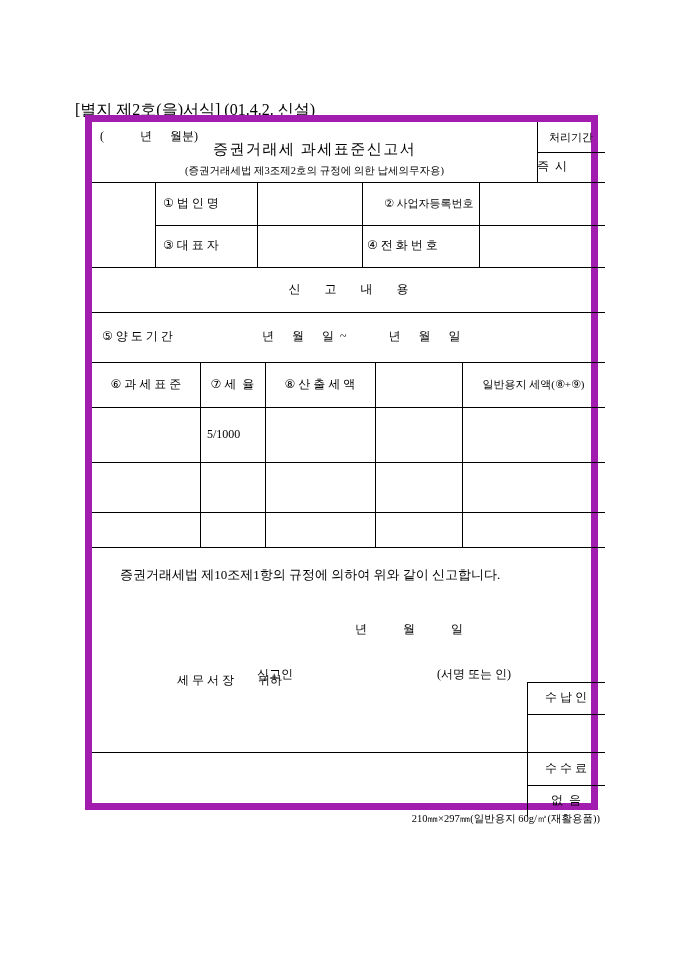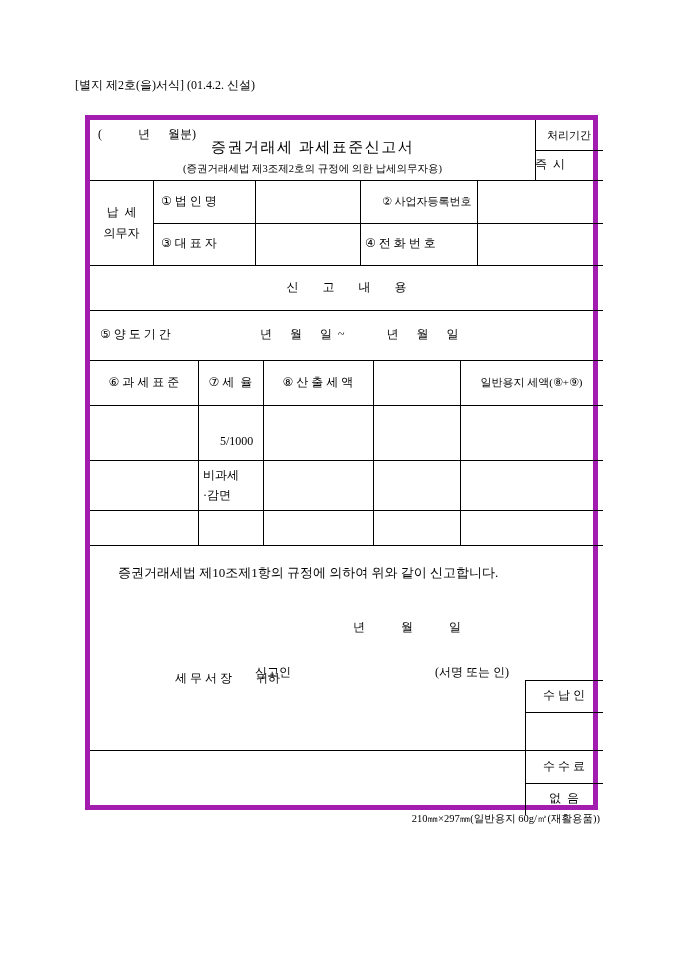--- a/index.html
+++ b/index.html
@@ -3,23 +3,23 @@
 <meta charset="utf-8">
 <style>
   * { margin:0; padding:0; box-sizing:border-box; }
   html,body { background:#ffffff; }
   body {
     width:680px; height:962px;
     font-family:"Liberation Serif","DejaVu Serif","DejaVu Sans",serif;
     color:#000;
   }
   .page { position:relative; width:680px; height:962px; background:#fff; overflow:hidden; }
-  .toplabel { position:absolute; left:75px; top:77px; font-size:12px; white-space:pre; }
+  .toplabel { position:absolute; left:75px; top:100px; font-size:16px; white-space:pre; }
   .footnote { position:absolute; right:80px; top:812px; font-size:10.5px; white-space:pre; }
-  .tbl { position:absolute; left:85px; top:115px; width:513px; height:695px; border:5px solid #a21caf; }
+  .tbl { position:absolute; left:85px; top:115px; width:513px; height:695px; border:7px solid #a21caf; }
   .hl { position:absolute; height:1px; background:#000; }
   .vl { position:absolute; width:1px; background:#000; }
   .cell { position:absolute; display:flex; align-items:center; font-size:12px; white-space:pre; line-height:1.15; }
   .center { justify-content:center; text-align:center; }
   .col { flex-direction:column; justify-content:center; }
   .title { font-size:15px; letter-spacing:1.5px; }
   .sub { font-size:10.5px; }
   .small { font-size:11px; }
 </style>
 </head>
@@ -55,54 +55,46 @@
     <div class="vl" style="left:283px;top:240px;height:185px"></div>
     <div class="vl" style="left:370px;top:240px;height:185px"></div>
     <div class="vl" style="left:435px;top:560px;height:135px"></div>
 
     <div class="cell" style="left:8px;top:5px;height:20px">(            년      월분)</div>
     <div class="cell center title" style="left:0;top:17px;width:445px;height:22px">증권거래세 과세표준신고서</div>
     <div class="cell center sub" style="left:0;top:41px;width:445px;height:16px">(증권거래세법 제3조제2호의 규정에 의한 납세의무자용)</div>
     <div class="cell center small" style="left:445px;top:0;width:68px;height:30px">처리기간</div>
     <div class="cell center" style="left:426px;top:30px;width:68px;height:30px">즉  시</div>
 
-    <div class="cell center col" style="left:0;top:60px;width:63px;height:85px;line-height:21px">
-      <span>납  세</span>
-      <span>의무자</span>
-    </div>
     <div class="cell" style="left:63px;top:60px;width:102px;height:43px;padding-left:8px">① 법 인 명</div>
     <div class="cell" style="left:165px;top:60px;width:105px;height:43px"></div>
     <div class="cell small" style="left:270px;top:60px;width:117px;height:43px;padding-left:22px">② 사업자등록번호</div>
     <div class="cell" style="left:387px;top:60px;width:126px;height:43px"></div>
     <div class="cell" style="left:63px;top:103px;width:102px;height:42px;padding-left:8px">③ 대 표 자</div>
     <div class="cell" style="left:165px;top:103px;width:105px;height:42px"></div>
     <div class="cell" style="left:270px;top:103px;width:117px;height:42px;padding-left:5px">④ 전 화 번 호</div>
     <div class="cell" style="left:387px;top:103px;width:126px;height:42px"></div>
 
     <div class="cell center" style="left:0;top:145px;width:513px;height:45px">신        고        내        용</div>
 
     <div class="cell" style="left:10px;top:190px;height:50px">⑤ 양 도 기 간</div>
     <div class="cell" style="left:170px;top:190px;height:50px">년      월      일  ~              년      월      일</div>
 
     <div class="cell center" style="left:0;top:240px;width:108px;height:45px">⑥ 과 세 표 준</div>
     <div class="cell center" style="left:173px;top:240px;width:110px;height:45px">⑧ 산 출 세 액</div>
     <div class="cell center" style="left:108px;top:240px;width:65px;height:45px">⑦ 세  율</div>
     <div class="cell center small" style="left:370px;top:240px;width:143px;height:45px">일반용지 세액(⑧+⑨)</div>
 
     <div class="cell" style="left:0;top:285px;width:108px;height:55px"></div>
-    <div class="cell" style="left:108px;top:294px;width:65px;height:55px;padding-left:22px">5/1000</div>
+    <div class="cell" style="left:108px;top:285px;width:65px;height:55px;padding-left:7px">5/1000</div>
     <div class="cell" style="left:173px;top:285px;width:110px;height:55px"></div>
     <div class="cell" style="left:283px;top:285px;width:87px;height:55px"></div>
     <div class="cell" style="left:370px;top:285px;width:143px;height:55px"></div>
 
     <div class="cell" style="left:0;top:340px;width:108px;height:50px"></div>
-    <div class="cell col" style="left:108px;top:340px;width:65px;height:50px;padding-left:5px;align-items:flex-start;line-height:20px">
-      <span>비과세</span>
-      <span>·감면</span>
-    </div>
     <div class="cell" style="left:173px;top:340px;width:110px;height:50px"></div>
     <div class="cell" style="left:283px;top:340px;width:87px;height:50px"></div>
     <div class="cell" style="left:370px;top:340px;width:143px;height:50px"></div>
 
     <div class="cell" style="left:0;top:390px;width:108px;height:35px"></div>
     <div class="cell" style="left:108px;top:390px;width:65px;height:35px"></div>
     <div class="cell" style="left:173px;top:390px;width:110px;height:35px"></div>
     <div class="cell" style="left:283px;top:390px;width:87px;height:35px"></div>
     <div class="cell" style="left:370px;top:390px;width:143px;height:35px"></div>
 

